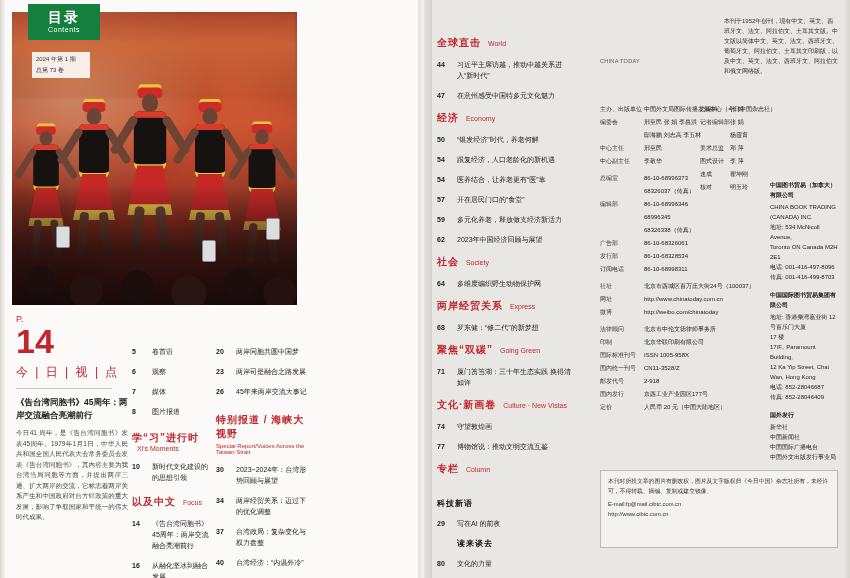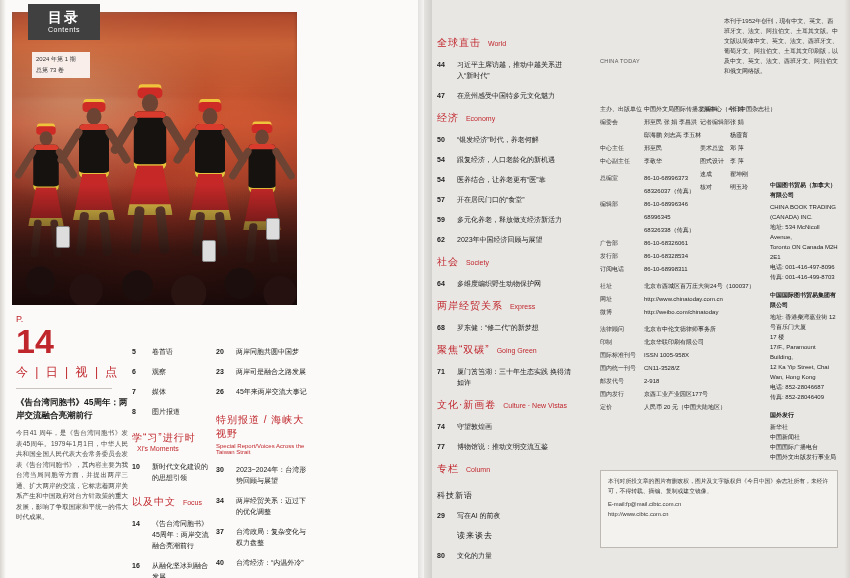--- a/index.html
+++ b/index.html
@@ -11,21 +11,21 @@
   }
   .page{position:relative;width:850px;height:578px;background:#f2f0ee;}
 
   
   .left-page{position:absolute;left:0;top:0;width:424px;height:578px;background:#fbfaf8;}
   .right-page{position:absolute;left:424px;top:0;width:426px;height:578px;background:#e9e7e4;}
 
   
   .toc-tab{
     position:absolute;left:28px;top:4px;width:72px;height:36px;
-    background:#404040;color:#fff;text-align:center;
+    background:#15803d;color:#fff;text-align:center;
     display:flex;flex-direction:column;justify-content:center;align-items:center;
   }
   .toc-tab .cn{font-size:14px;font-weight:bold;letter-spacing:2px;line-height:15px;}
   .toc-tab .en{font-size:7px;letter-spacing:.5px;line-height:9px;}
 
   
   .hero{
     position:absolute;left:12px;top:12px;width:285px;height:293px;
     overflow:hidden;background:#2b1714;
   }
@@ -83,21 +83,21 @@
   .feature .divider{width:96px;height:1px;background:#c9c4bf;margin:7px 0 7px 0;}
   .feature .title{font-size:8.5px;font-weight:bold;line-height:13px;color:#1a1a1a;}
   .feature .body{margin-top:6px;font-size:6.5px;line-height:10.5px;color:#444;text-align:justify;}
 
   
   .col{position:absolute;font-size:7px;color:#222;}
   .toc-item{display:flex;margin-bottom:9px;line-height:11px;}
   .toc-item .num{width:20px;flex:0 0 20px;color:#222;font-weight:bold;}
   .toc-item .txt{flex:1;}
   .sec-head{margin:0 0 9px 0;}
-  .sec-head .cn{font-size:10px;font-weight:normal;color:#c0272d;letter-spacing:1px;}
+  .sec-head .cn{font-size:10px;font-weight:bold;color:#c0272d;letter-spacing:1px;}
   .sec-head .en{font-size:7px;color:#c0272d;margin-left:5px;}
   .sec-head.dark .cn{color:#111;}
   .sec-head .sub{display:block;font-size:6px;color:#c0272d;margin-top:2px;}
 
   .col-a{left:132px;top:346px;width:78px;}
   .col-b{left:216px;top:346px;width:92px;}
 
   .col-mid{left:437px;top:36px;width:140px;}
 
   
@@ -377,21 +377,21 @@
     <div class="toc-item">
       <span class="num">77</span>
       <span class="txt">博物馆说：推动文明交流互鉴</span>
     </div>
 
     <div class="sec-head" style="margin-top:10px;">
       <span class="cn">专栏</span>
       <span class="en">Column</span>
     </div>
 
-    <div style="margin-top:14px;">
+    <div style="margin-top:22px;">
       <div class="sec-head dark">
         <span class="cn" style="font-size:8px;">科技新语</span>
       </div>
       <div class="toc-item">
         <span class="num">29</span>
         <span class="txt">写在AI 的前夜</span>
       </div>
       <div class="sec-head dark">
         <span class="cn" style="font-size:8px;padding-left:20px;">读来谈去</span>
       </div>

